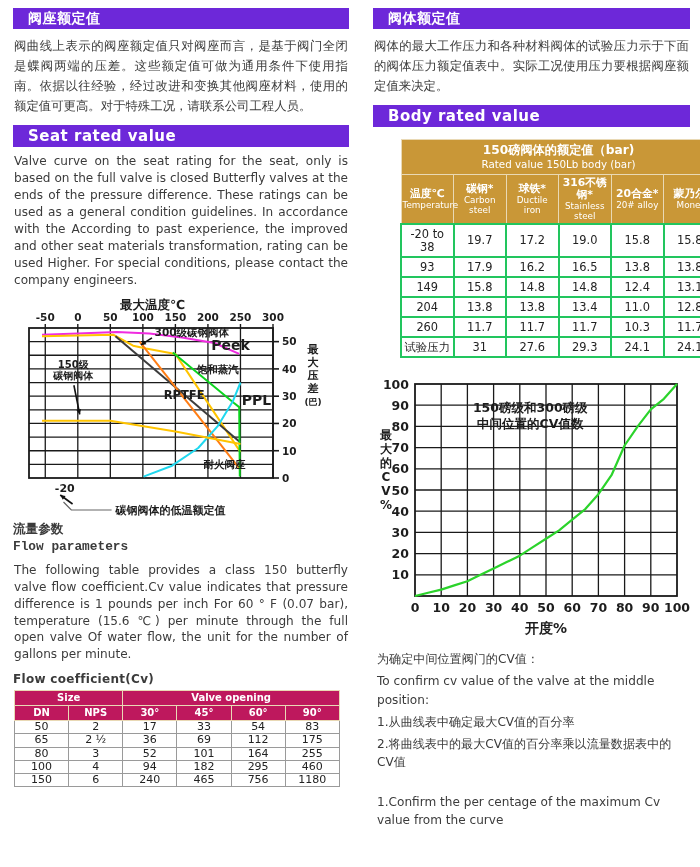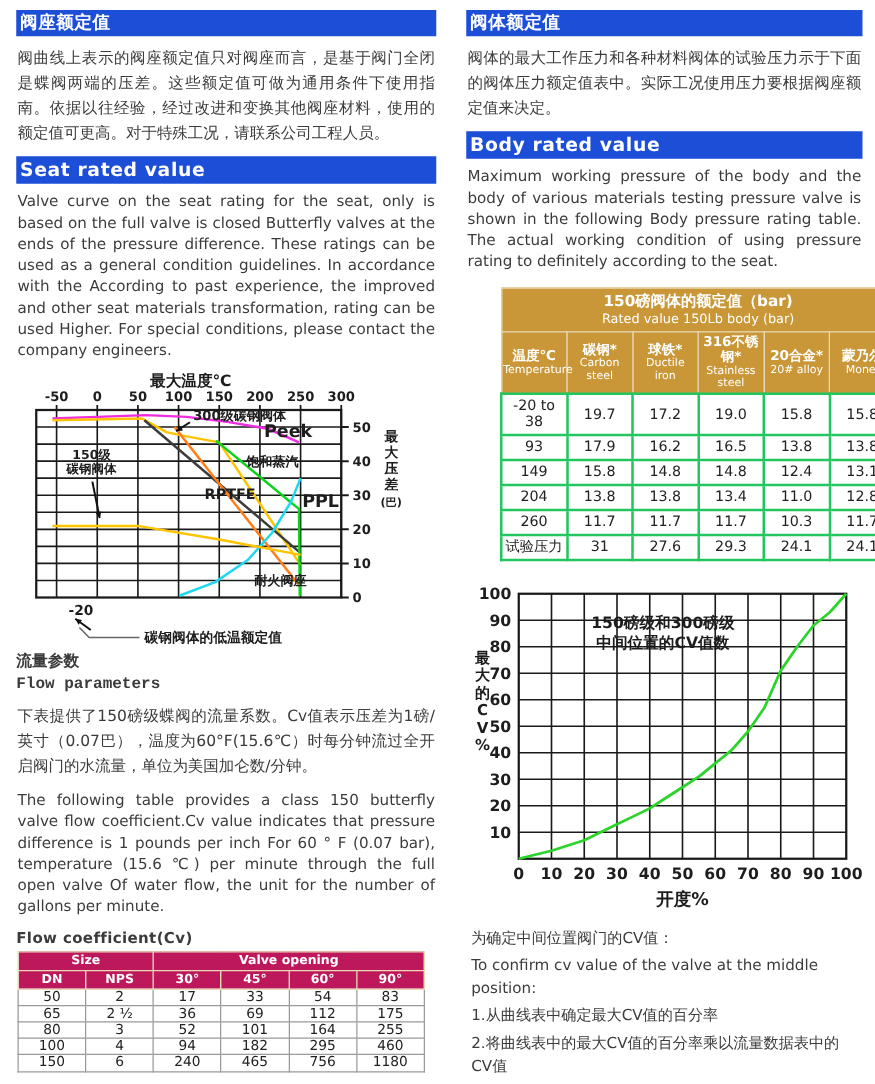--- a/index.html
+++ b/index.html
@@ -6,22 +6,22 @@
   body{
     width:700px;height:867px;overflow:hidden;background:#ffffff;
     font-family:"DejaVu Sans",sans-serif;color:#3b3b3b;
   }
   .page{display:flex;gap:24px;padding:8px 10px 0 13px;box-sizing:border-box;}
   .col{box-sizing:border-box;}
   .col.left{flex:0 0 336px;width:336px;}
   .col.right{flex:0 0 317px;width:317px;}
 
   .section-bar{
-    background:#1d4ed8;color:#ffffff;font-weight:bold;
-    padding:2px 3px;margin:0 0 4px 0;letter-spacing:0.5px;
+    background:#6d28d9;color:#ffffff;font-weight:bold;
+    padding:2px 15px;margin:0 0 4px 0;letter-spacing:0.5px;
   }
   .section-bar.zh{font-size:14px;line-height:17px;}
   .section-bar.en{font-size:15px;line-height:18px;}
 
   p.zh{font-size:12.4px;line-height:1.62;margin:7px 1px 9px 1px;text-align:justify;}
   p.en{font-size:12.1px;line-height:1.4;margin:6px 1px 9px 1px;text-align:justify;}
 
   .bold-line{font-weight:bold;font-size:12.6px;line-height:1.3;margin:1px 0;font-family:Liberation Mono, monospace;}
   .bold-line.en{font-size:12.8px;}
   .table-label{font-weight:bold;font-size:12px;margin:8px 0 4px 0;letter-spacing:0.3px;}
@@ -150,21 +150,20 @@
           <text x="51.78666666666667" y="194" fill="#1d1d1d" font-family="DejaVu Sans, sans-serif" text-anchor="middle" font-size="11" font-weight="bold">-20</text>
           <line x1="59.59466666666667" y1="206" x2="47.232" y2="197" stroke="#111" stroke-width="1.6"></line>
           <path d="M47.232,197 L52.6,198.0 L49.8,201.8 Z" fill="#111"></path>
           <polyline points="50.5,204 58.3,212 98.6,212" fill="none" stroke="#666" stroke-width="1.2"></polyline>
           <text x="102.53866666666667" y="215.5" fill="#1d1d1d" font-family="DejaVu Sans, sans-serif" font-size="11" font-weight="bold">碳钢阀体的低温额定值</text>
         </svg>
     </div>
 
     <div class="bold-line zh">流量参数</div>
     <div class="bold-line en">Flow parameters</div>
-    <p class="zh">下表提供了150磅级蝶阀的流量系数。Cv值表示压差为1磅/英寸（0.07巴），温度为60°F(15.6℃）时每分钟流过全开启阀门的水流量，单位为美国加仑数/分钟。</p>
     <p class="en">The following table provides a class 150 butterfly valve flow coefficient.Cv value indicates that pressure difference is 1 pounds per inch For 60 ° F (0.07 bar), temperature (15.6 ℃) per minute through the full open valve Of water flow, the unit for the number of gallons per minute.</p>
 
     <div class="table-label">Flow coefficient(Cv)</div>
     <table id="cv-table">
         <thead>
           <tr>
             <th colspan="2">Size</th>
             <th colspan="4">Valve opening</th>
           </tr>
           <tr>
@@ -223,21 +222,20 @@
 
   <div class="col right">
     <div class="section-bar zh">
       <span>阀体额定值</span>
     </div>
     <p class="zh">阀体的最大工作压力和各种材料阀体的试验压力示于下面的阀体压力额定值表中。实际工况使用压力要根据阀座额定值来决定。</p>
 
     <div class="section-bar en">
       <span>Body rated value</span>
     </div>
-    <p class="en">Maximum working pressure of the body and the body of various materials testing pressure valve is shown in the following Body pressure rating table. The actual working condition of using pressure rating to definitely according to the seat.</p>
 
     <table id="body-table">
         <thead>
           <tr>
             <th colspan="6" class="tbl-title">
               <div class="t-zh">150磅阀体的额定值（bar)</div>
               <div class="t-en">Rated value 150Lb body (bar)</div>
             </th>
           </tr>
           <tr>

